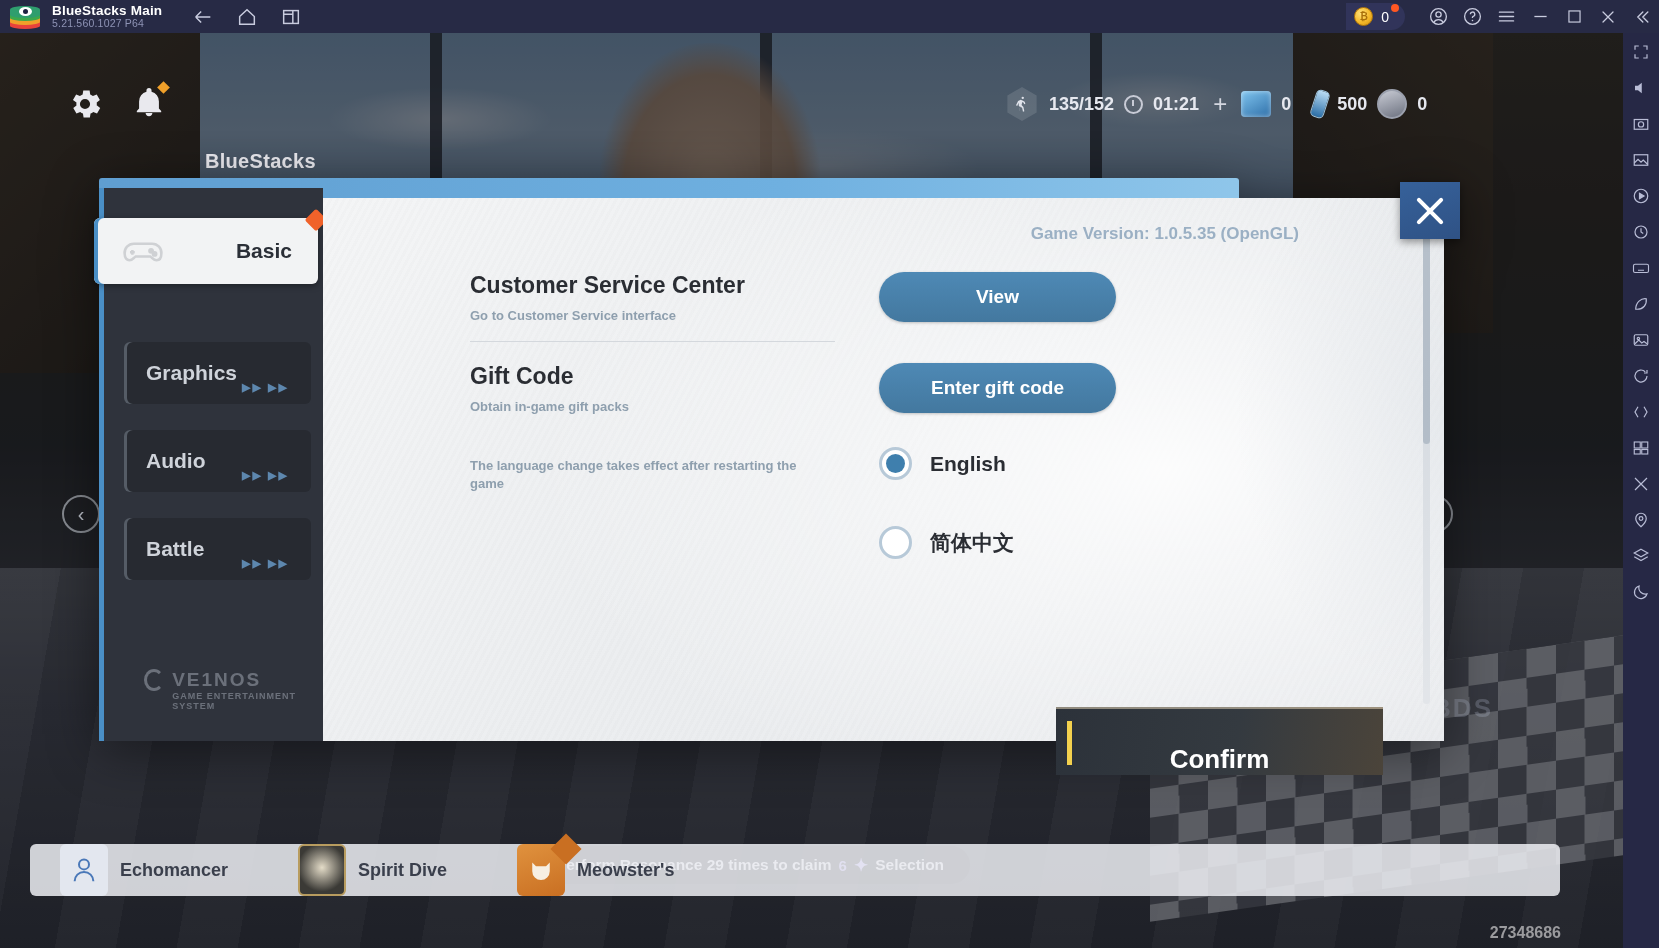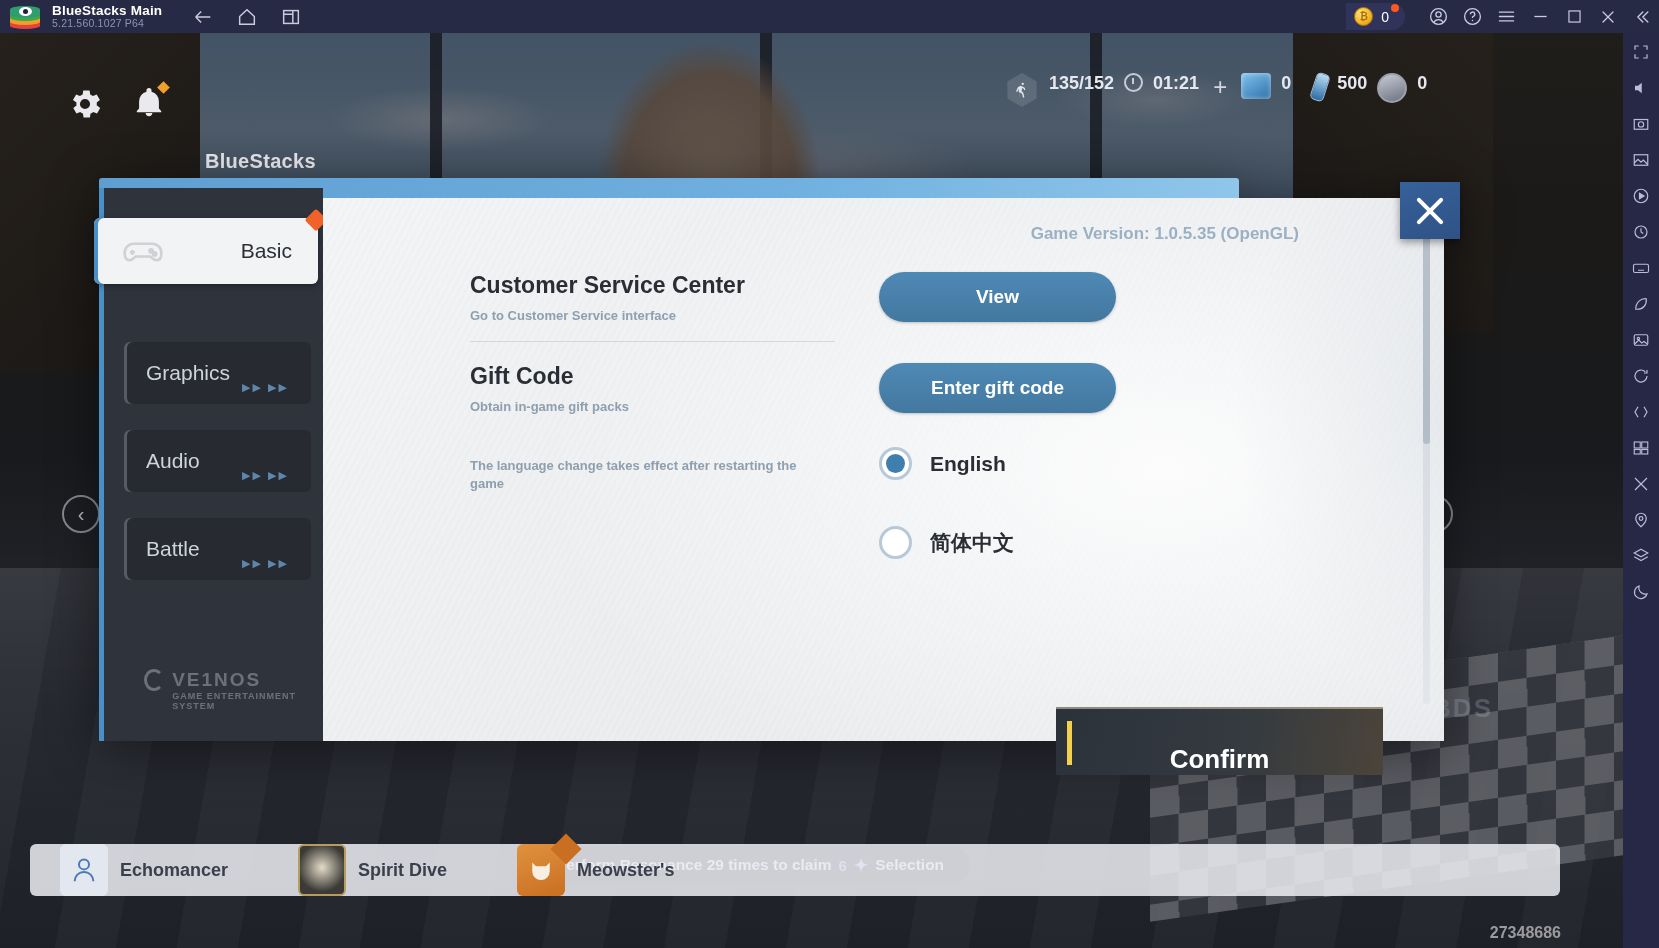--- a/index.html
+++ b/index.html
@@ -130,22 +130,22 @@
   .avatar .face { position: absolute; left: 18px; top: 28px; width: 30px; height: 26px;
                   background: #e8d6c6; border-radius: 50%; }
   .lvl-wrap { margin-left: 14px; line-height: 1; }
   .lvl-label { color: #d7d7de; font-size: 17px; font-weight: bold; letter-spacing: 1px; }
   .lvl-num { color: #e9e9ee; font-size: 28px; font-weight: bold; margin-top: 4px; }
   .player-name {
     position: absolute; left: 205px; top: 117px;
     color: #e9e9ee; font-size: 20px; font-weight: bold; letter-spacing: .3px;
   }
   .hud-bar {
-    position: absolute; left: 1005px; top: 40px; height: 38px;
-    display: flex; align-items: flex-start; gap: 10px;
+    position: absolute; left: 1005px; top: 52px; height: 38px;
+    display: flex; align-items: center; gap: 10px;
     color: #e6e8ef; font-size: 18px; font-weight: bold;
   }
   .hex-ic {
     width: 34px; height: 34px;
     background: rgba(255,255,255,.12);
     clip-path: polygon(50% 0%, 93% 25%, 93% 75%, 50% 100%, 7% 75%, 7% 25%);
     display: flex; align-items: center; justify-content: center; color: #dfe2ea;
   }
   .clock-ic { width: 19px; height: 19px; border: 2px solid #c8cbd6; border-radius: 50%; position: relative; }
   .clock-ic::after { content:""; position:absolute; left: 6px; top: 3px; width: 2px; height: 6px; background: #c8cbd6; }
@@ -222,21 +222,21 @@
   }
   .dlg-sidebar {
     position: absolute; left: 0; top: 10px; width: 224px; height: 553px;
     background: #2f333c; border-left: 5px solid #4a8fc6;
     padding-top: 28px;
   }
   .tab {
     position: relative; height: 62px; margin: 0 12px 26px 20px;
     background: #272a31; border-radius: 6px;
     display: flex; align-items: center; padding-left: 22px;
-    color: #cfd3da; font-size: 21px; font-weight: normal; cursor: pointer;
+    color: #cfd3da; font-size: 21px; font-weight: bold; cursor: pointer;
     box-shadow: inset 3px 0 0 #555c66;
   }
   .tab .chev { position: absolute; right: 22px; bottom: 10px; color: #5d87ae; font-size: 11px; letter-spacing: 2px; }
   .tab.active {
     position: absolute; left: -10px; top: 30px; width: 224px; height: 66px;
     margin: 0; background: #f2f3f4; color: #2b2f37;
     border-radius: 6px; box-shadow: inset 4px 0 0 #4a8fc6, 0 2px 6px rgba(0,0,0,.35);
     justify-content: flex-end; padding-right: 26px; padding-left: 0;
   }
   .tab.active .pad-ic {

